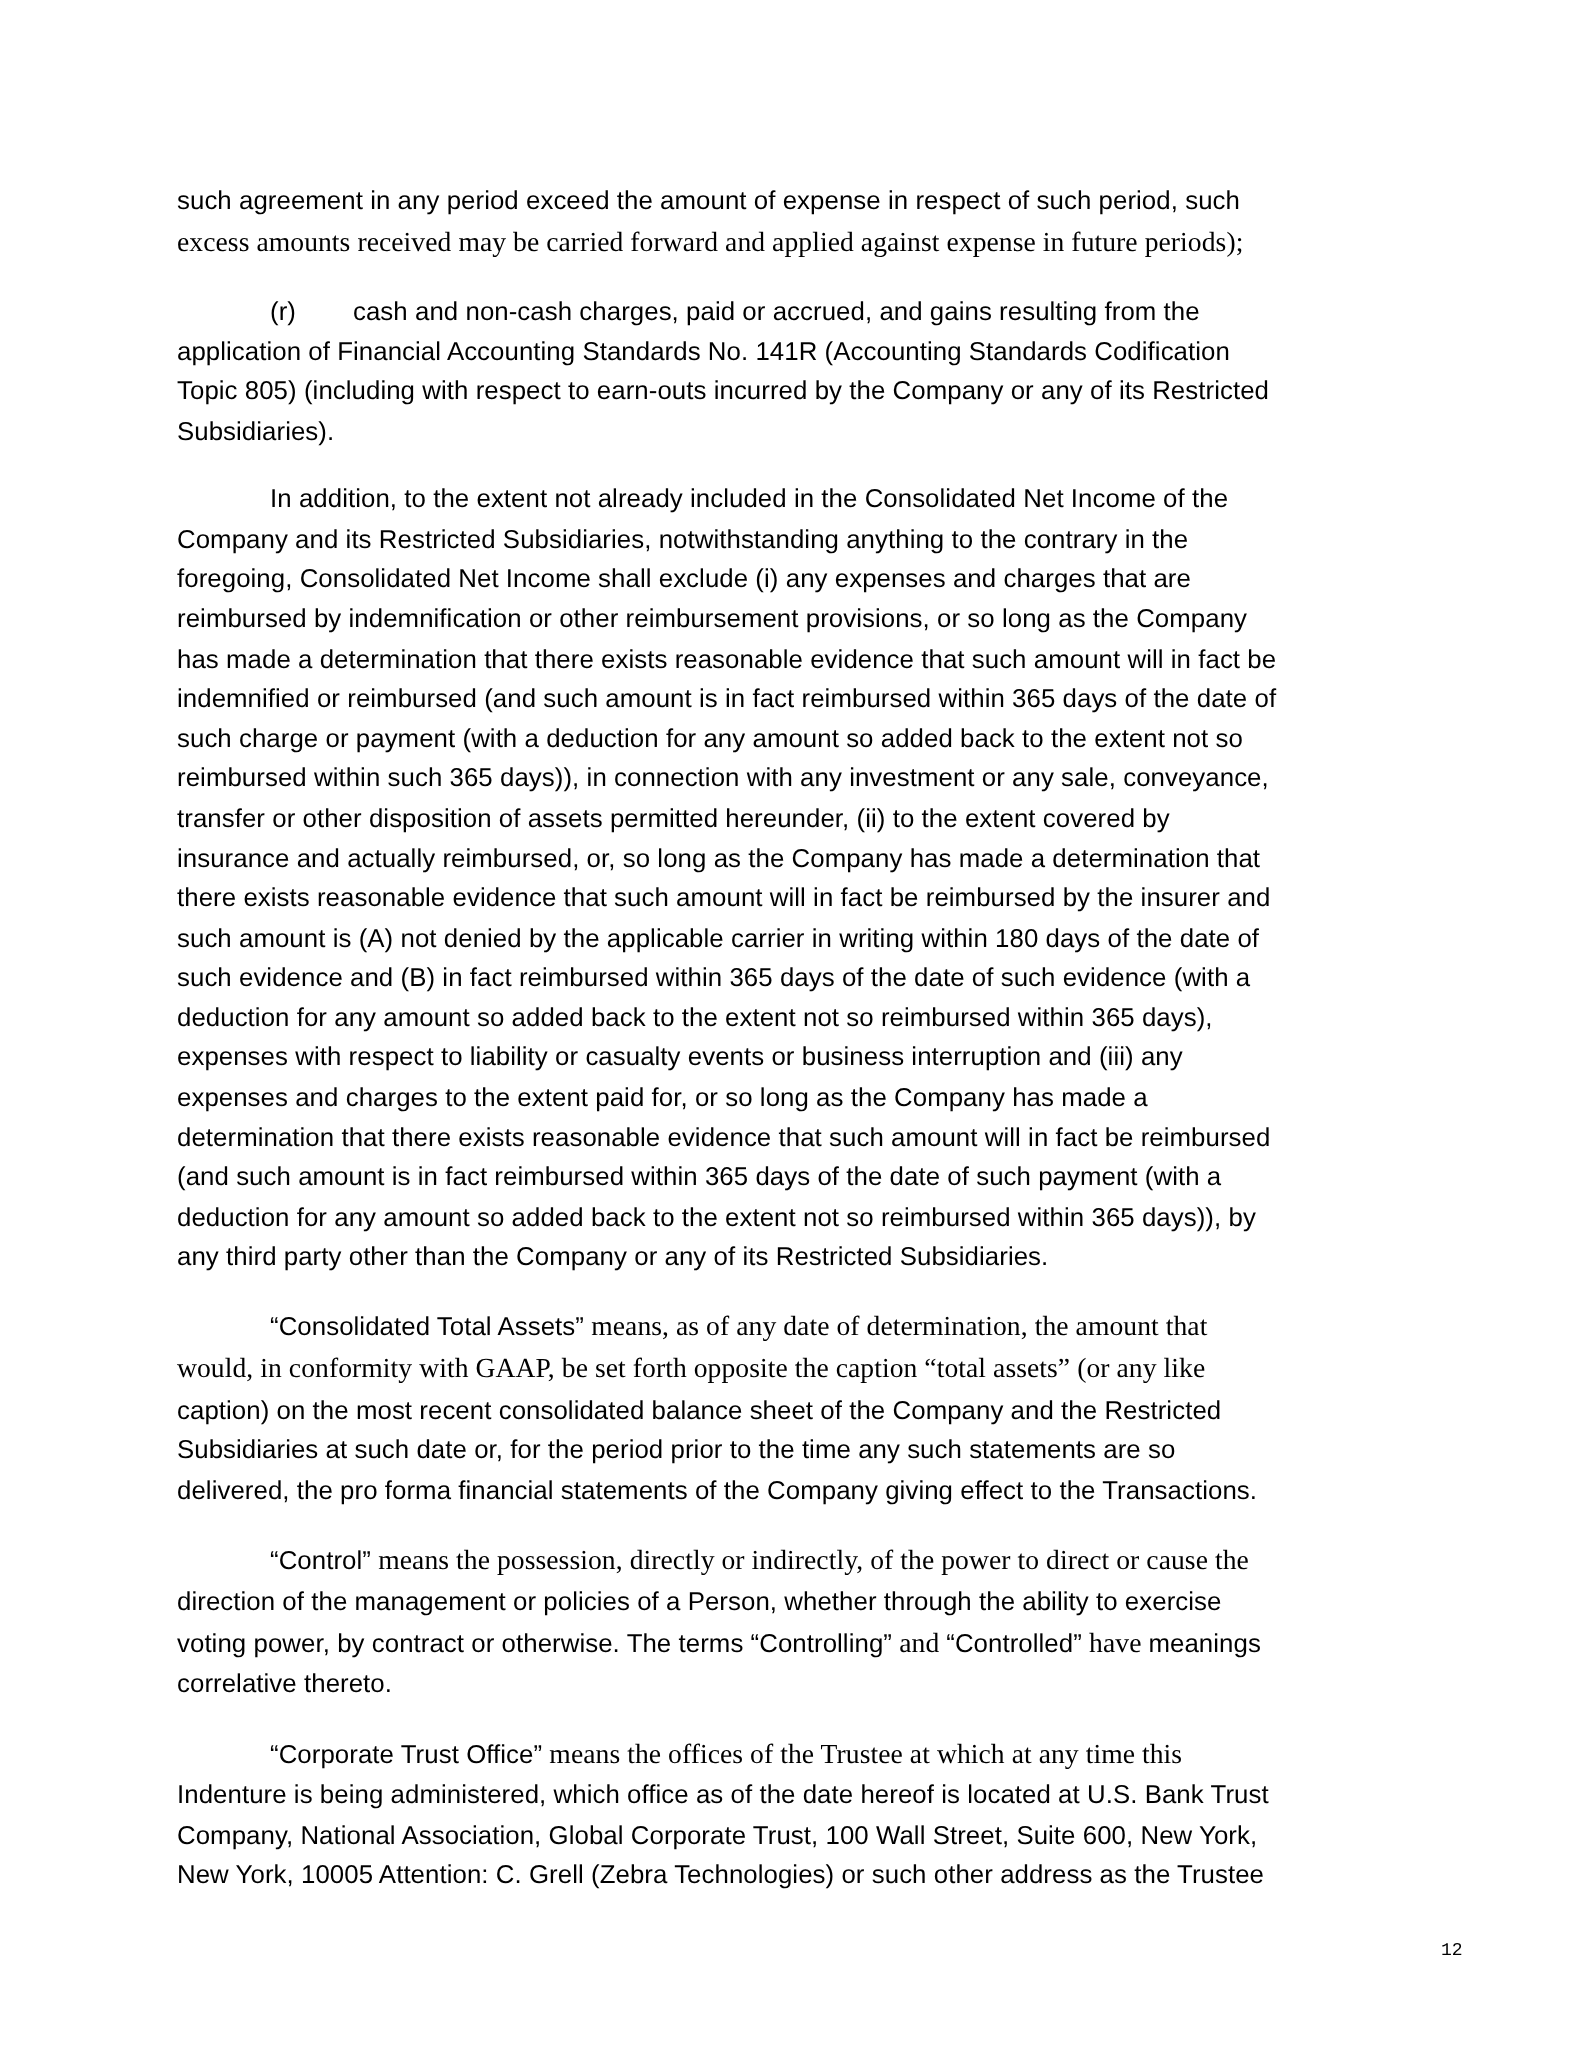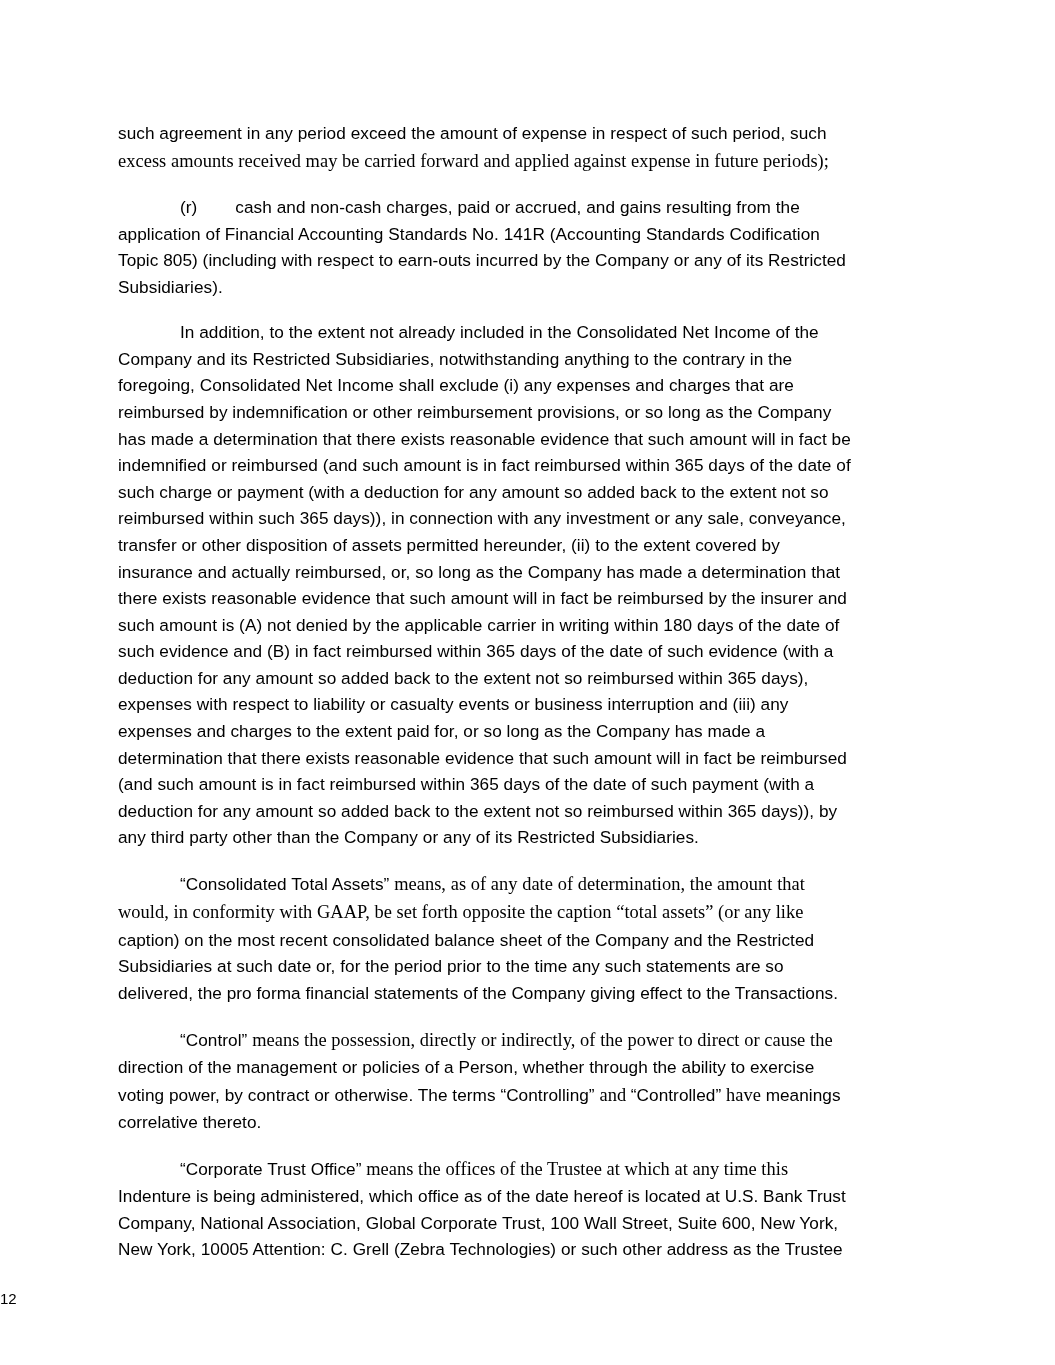--- a/index.html
+++ b/index.html
@@ -40,23 +40,23 @@
   }
   .tab-r {
     display: inline-block;
     width: 38px;
   }
   .page-number {
     position: absolute;
     left: 0;
     right: 0;
     bottom: 58px;
-    text-align: left;
-    font-family: Liberation Sans, sans-serif;
-    font-size: 15px;
+    text-align: right;
+    font-family: Liberation Mono, monospace;
+    font-size: 12px;
   }
 </style>
 </head>
 <body>
 
 <div class="page">
   <div id="body-text">
       <div class="para"><span class="sans">such agreement in any period exceed the amount of expense in respect of such period, such </span><span class="serif">excess amounts received may be carried forward and applied against expense in future periods);</span></div>
       <div class="para indent"><span class="sans">(r)</span><span class="tab-r"> </span><span class="sans">cash and non-cash charges, paid or accrued, and gains resulting from the application of Financial Accounting Standards No. 141R (Accounting Standards Codification Topic 805) (including with respect to earn-outs incurred by the Company or any of its Restricted Subsidiaries).</span></div>
       <div class="para indent"><span class="sans">In addition, to the extent not already included in the Consolidated Net Income of the Company and its Restricted Subsidiaries, notwithstanding anything to the contrary in the foregoing, Consolidated Net Income shall exclude (i) any expenses and charges that are reimbursed by indemnification or other reimbursement provisions, or so long as the Company has made a determination that there exists reasonable evidence that such amount will in fact be indemnified or reimbursed (and such amount is in fact reimbursed within 365 days of the date of such charge or payment (with a deduction for any amount so added back to the extent not so reimbursed within such 365 days)), in connection with any investment or any sale, conveyance, transfer or other disposition of assets permitted hereunder, (ii) to the extent covered by insurance and actually reimbursed, or, so long as the Company has made a determination that there exists reasonable evidence that such amount will in fact be reimbursed by the insurer and such amount is (A) not denied by the applicable carrier in writing within 180 days of the date of such evidence and (B) in fact reimbursed within 365 days of the date of such evidence (with a deduction for any amount so added back to the extent not so reimbursed within 365 days), expenses with respect to liability or casualty events or business interruption and (iii) any expenses and charges to the extent paid for, or so long as the Company has made a determination that there exists reasonable evidence that such amount will in fact be reimbursed (and such amount is in fact reimbursed within 365 days of the date of such payment (with a deduction for any amount so added back to the extent not so reimbursed within 365 days)), by any third party other than the Company or any of its Restricted Subsidiaries.</span></div>

